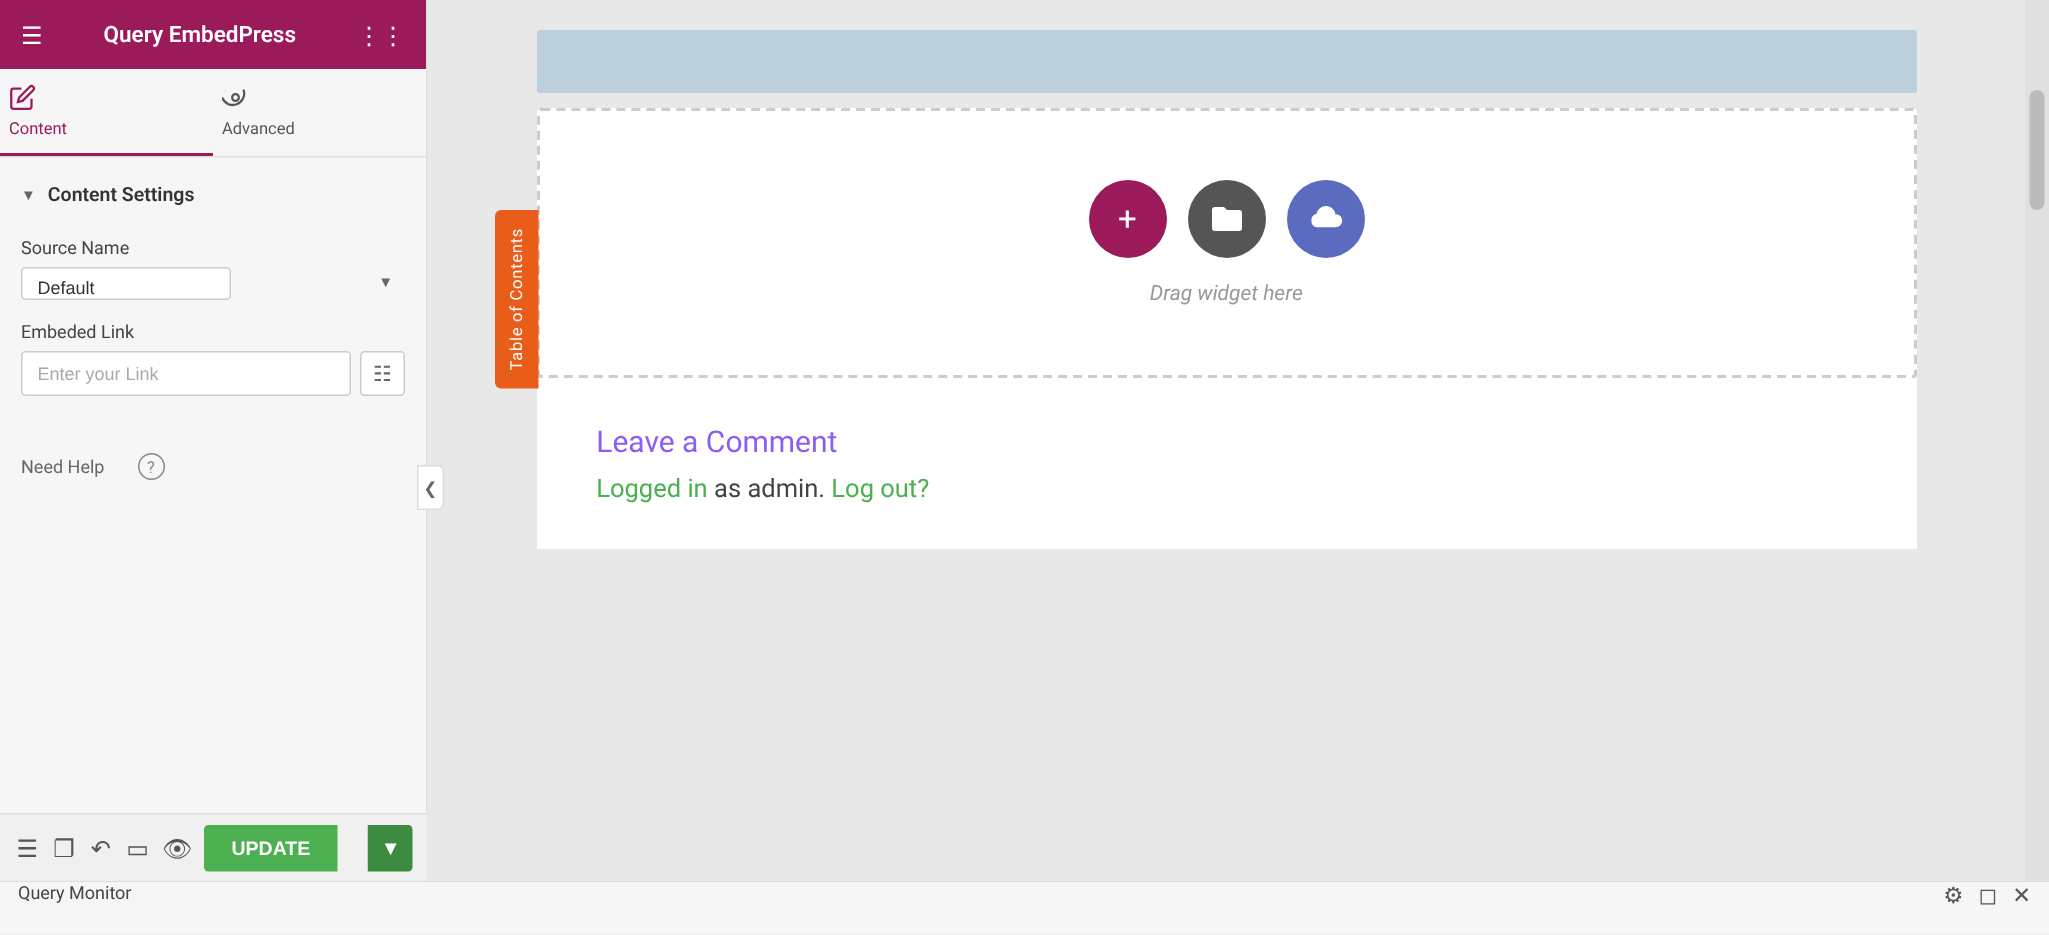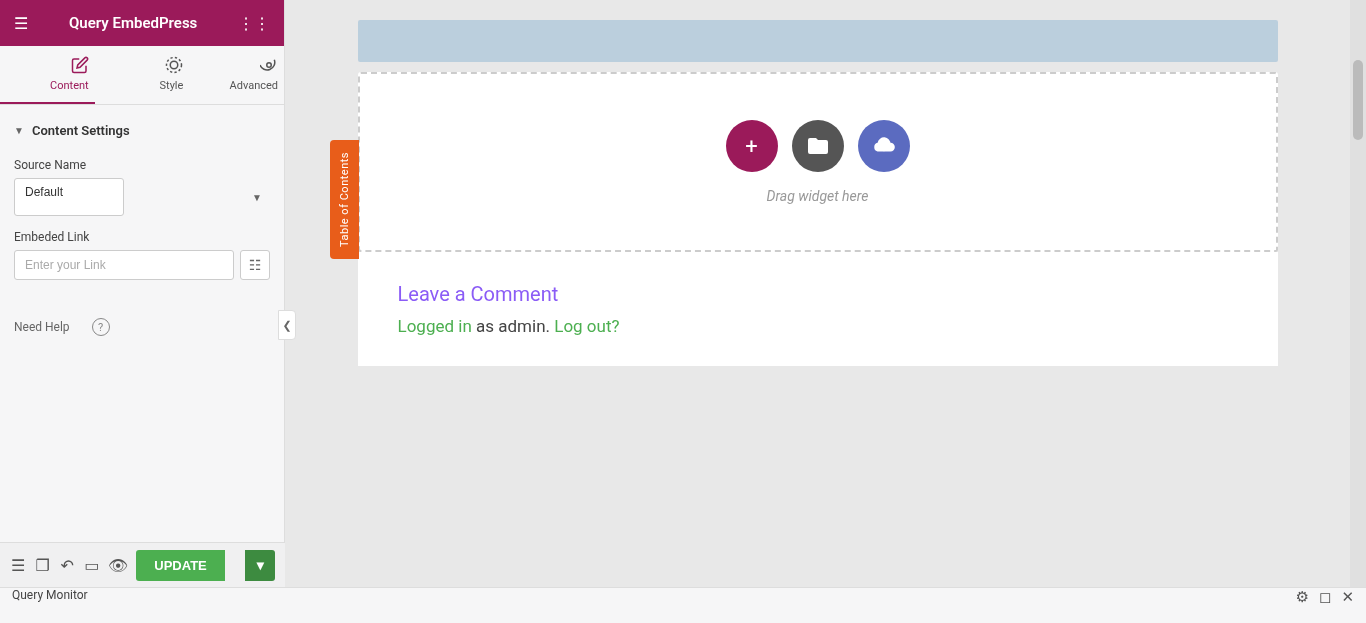--- a/index.html
+++ b/index.html
@@ -10,35 +10,35 @@
 
     
     .sidebar { width: 285px; background: #f6f6f7; display: flex; flex-direction: column; border-right: 1px solid #ddd; position: relative; flex-shrink: 0; }
 
     .sidebar-header { background: #9b1a5a; color: white; display: flex; align-items: center; justify-content: space-between; padding: 0 14px; height: 46px; }
     .sidebar-header-title { font-size: 15px; font-weight: 600; }
     .header-icon { color: white; font-size: 16px; cursor: pointer; }
 
     
     .sidebar-tabs { display: flex; background: #f6f6f7; border-bottom: 1px solid #ddd; }
-    .tab-item { flex: 1; display: flex; flex-direction: column; align-items: flex-end; justify-content: center; padding: 10px 6px; cursor: pointer; font-size: 11px; color: #555; gap: 5px; border-bottom: 2px solid transparent; }
+    .tab-item { flex: 1; display: flex; flex-direction: column; align-items: flex-start; justify-content: center; padding: 10px 6px; cursor: pointer; font-size: 11px; color: #555; gap: 5px; border-bottom: 2px solid transparent; }
     .tab-item.active { color: #9b1a5a; border-bottom: 2px solid #9b1a5a; }
     .tab-item svg { width: 18px; height: 18px; }
 
     
     .sidebar-content { padding: 10px 0; flex: 1; overflow-y: auto; }
     .section-header { display: flex; align-items: center; gap: 8px; padding: 8px 14px; font-size: 13px; font-weight: 600; color: #333; cursor: pointer; background: #f6f6f7; }
     .section-header .arrow { font-size: 10px; color: #666; }
 
     .form-area { padding: 12px 14px; }
     .form-row { margin-bottom: 14px; }
     .form-label { font-size: 12px; color: #444; margin-bottom: 6px; display: block; }
 
     .select-wrapper { position: relative; }
-    .select-wrapper select { width: 110px; padding: 6px 28px 16px 10px; border: 1px solid #ccc; background: white; font-size: 12px; border-radius: 3px; appearance: none; cursor: pointer; color: #333; }
+    .select-wrapper select { width: 140px; padding: 6px 28px 0 10px; border: 1px solid #ccc; background: white; font-size: 12px; border-radius: 3px; appearance: none; cursor: pointer; color: #333; }
     .select-arrow { position: absolute; right: 8px; top: 50%; transform: translateY(-50%); font-size: 10px; color: #666; pointer-events: none; }
 
     .input-row { display: flex; align-items: center; gap: 6px; }
     .link-input { flex: 1; padding: 7px 10px; border: 1px solid #ccc; background: white; font-size: 12px; border-radius: 3px; color: #404040; }
     .link-input::placeholder { color: #aaa; }
     .list-icon-btn { width: 30px; height: 30px; border: 1px solid #ccc; background: white; border-radius: 3px; cursor: pointer; display: flex; align-items: center; justify-content: center; font-size: 14px; color: #666; }
 
     
     .toc-tab { position: absolute; right: -75px; top: 140px; background: #e85d1a; color: white; font-size: 11px; writing-mode: vertical-rl; text-orientation: mixed; transform: rotate(180deg); padding: 12px 8px; cursor: pointer; border-radius: 0 4px 4px 0; z-index: 10; letter-spacing: 0.5px; }
 
@@ -109,27 +109,20 @@
       <span class="header-icon">⋮⋮</span>
     </div>
 
     <div class="sidebar-tabs">
       <div class="tab-item active">
         <svg viewBox="0 0 24 24" fill="none" stroke="currentColor" stroke-width="2">
             <path d="M11 4H4a2 2 0 00-2 2v14a2 2 0 002 2h14a2 2 0 002-2v-7"></path>
             <path d="M18.5 2.5a2.121 2.121 0 013 3L12 15l-4 1 1-4 9.5-9.5z"></path>
           </svg>
         <span>Content</span>
-      </div>
-      <div class="tab-item">
-        <svg viewBox="0 0 24 24" fill="none" stroke="currentColor" stroke-width="2">
-            <circle cx="12" cy="12" r="5"></circle>
-            <circle cx="12" cy="12" r="10" stroke-dasharray="3 3"></circle>
-          </svg>
-        <span>Style</span>
       </div>
       <div class="tab-item">
         <svg viewBox="0 0 24 24" fill="none" stroke="currentColor" stroke-width="2">
             <circle cx="12" cy="12" r="3"></circle>
             <path d="M19.07 4.93A10 10 0 110 12"></path>
           </svg>
         <span>Advanced</span>
       </div>
     </div>
 

